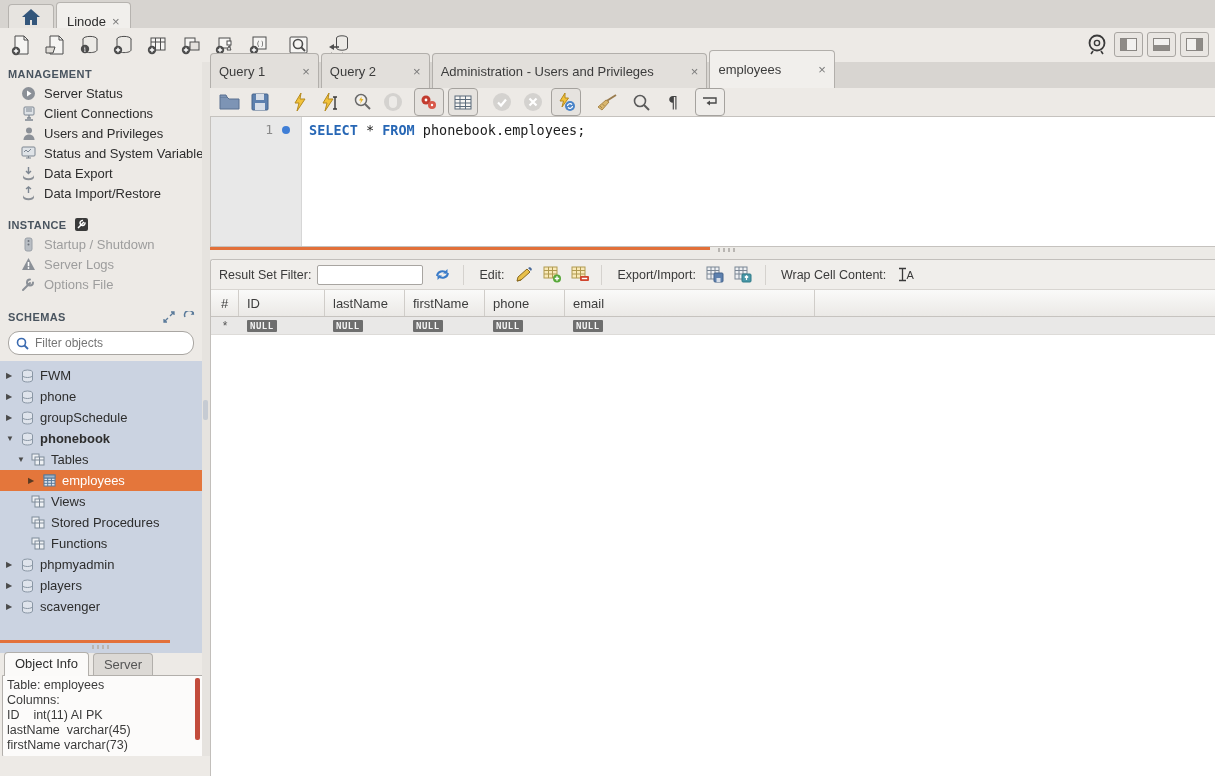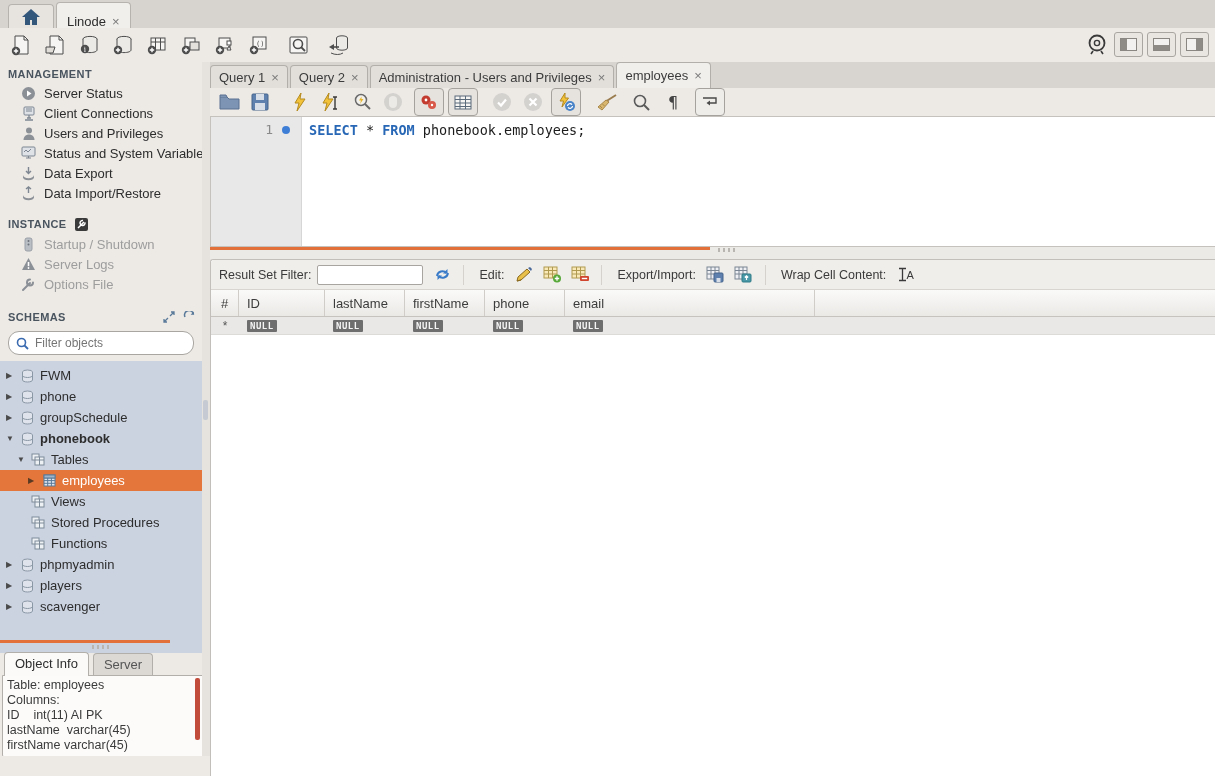--- a/index.html
+++ b/index.html
@@ -27,21 +27,21 @@
 
   
   .content{position:absolute;left:0;top:62px;width:1215px;height:694px;}
   .sidebar{position:absolute;left:0;top:0;width:202px;height:694px;background:#edeae6;overflow:hidden;}
   .vsplit{position:absolute;left:202px;top:0;width:8px;height:694px;background:#e6e3df;}
   .vthumb{position:absolute;left:1px;top:338px;width:5px;height:20px;background:#c6cbd3;border-radius:2px;}
   .main{position:absolute;left:210px;top:0;width:1005px;height:694px;}
 
   
   .secheader{font-size:11px;font-weight:bold;color:#49545f;letter-spacing:.4px;
-    padding:6px 0 3px 8px;display:flex;align-items:center;}
+    padding:6px 0 3px 8px;display:flex;align-items:flex-end;}
   .sitem{height:20px;display:flex;align-items:center;padding-left:20px;font-size:13px;color:#2d2d2d;white-space:nowrap;overflow:hidden;}
   .sitem .sic{width:17px;height:16px;margin-right:7px;flex:0 0 17px;display:flex;align-items:center;justify-content:center;}
   .sitem.gray{color:#9d9d9d;}
   .schemabar{display:flex;align-items:center;}
   .schemabar .spacer{flex:1;}
   .mini{width:14px;height:14px;margin-right:6px;display:flex;align-items:center;justify-content:center;}
   .filterwrap{margin:4px 8px 6px 8px;height:22px;background:#fff;border:1px solid #a9a6a2;border-radius:11px;
     display:flex;align-items:center;padding:0 6px;}
   .filterwrap input{border:none;outline:none;font-size:12px;color:#555;width:140px;background:transparent;
     font-family:"Liberation Sans",sans-serif;}
@@ -63,21 +63,21 @@
   .oipanel{position:absolute;left:2px;top:613px;width:196px;height:77px;background:#fcfbfa;
     border:1px solid #b2afab;border-radius:0 3px 3px 3px;font-size:12.5px;color:#3b3b3b;
     padding:2px 4px;line-height:15px;overflow:hidden;}
   .oipanel div{white-space:pre;}
   .oiscroll{position:absolute;right:2px;top:616px;width:5px;height:62px;background:#c24c3c;border-radius:2px;}
 
   
   .qtabs{position:absolute;left:0;top:0;width:1005px;height:26px;background:#d8d5d1;
     display:flex;align-items:flex-end;}
   .qtab{height:22px;background:#e2dfdb;border:1px solid #b2afab;border-bottom:none;border-radius:4px 4px 0 0;
-    display:flex;align-items:center;padding:0 8px;font-size:13px;color:#3c3c3c;margin-right:2px;white-space:nowrap;}
+    display:flex;align-items:center;padding:6px 8px;font-size:13px;color:#3c3c3c;margin-right:2px;white-space:nowrap;gap:31px;}
   .qtab.active{height:25px;background:#f1efec;position:relative;z-index:2;}
 
   
   .sqlbar{position:absolute;left:0;top:26px;width:1005px;height:28px;background:#edeae6;
     display:flex;align-items:center;}
   .sbtn{width:24px;height:24px;margin-left:7px;display:flex;align-items:center;justify-content:center;}
   .sbtn.toggled{width:28px;height:26px;border:1px solid #a5a29e;border-radius:4px;background:#e6e3df;margin-left:9px;}
   .sbtn.boxed{width:28px;height:26px;border:1px solid #a5a29e;border-radius:4px;background:#efedea;}
   .pilcrow{font-size:16px;color:#444;font-family:"DejaVu Sans",sans-serif;}
 
@@ -534,21 +534,21 @@
         </div>
         <div class="oitab">
           <span>Server</span>
         </div>
       </div>
       <div class="oipanel">
         <div>Table: employees</div>
         <div>Columns:</div>
         <div>ID    int(11) AI PK</div>
         <div>lastName  varchar(45)</div>
-        <div>firstName varchar(45)</div>
+        <div>firstName varchar(73)</div>
       </div>
       <div class="oiscroll"></div>
     </div>
 
     <div class="vsplit">
       <div class="vthumb"></div>
     </div>
 
     <div class="main">
 

